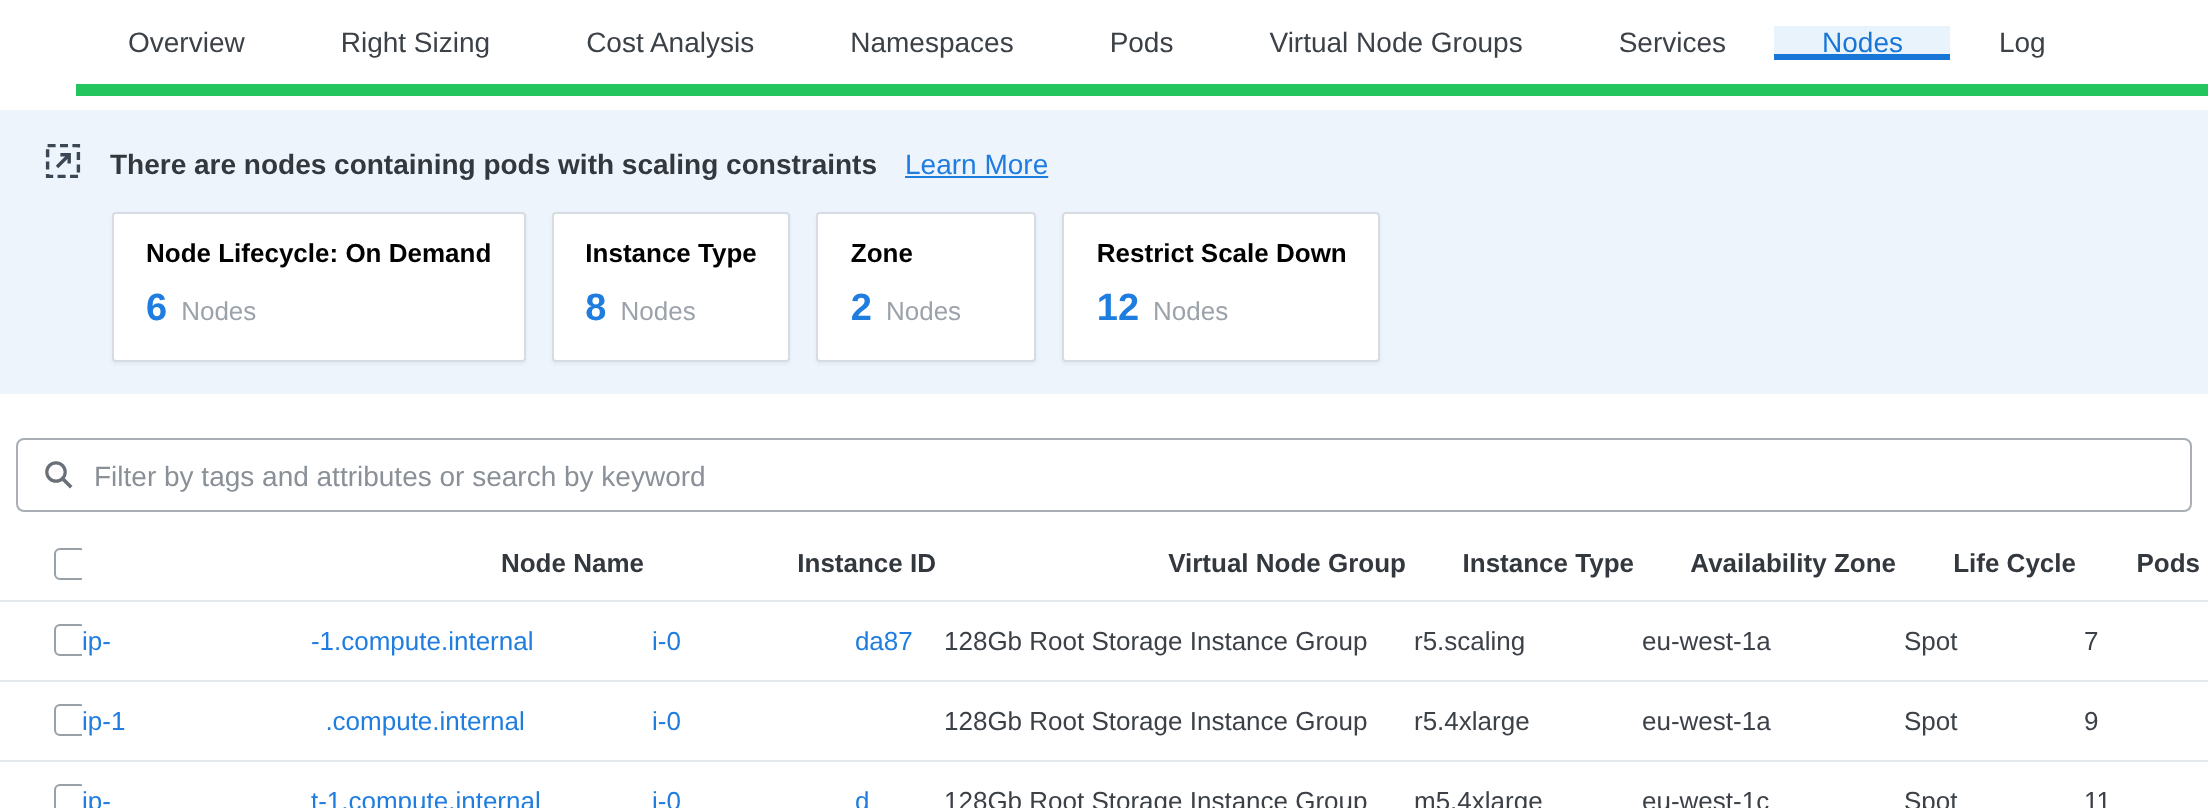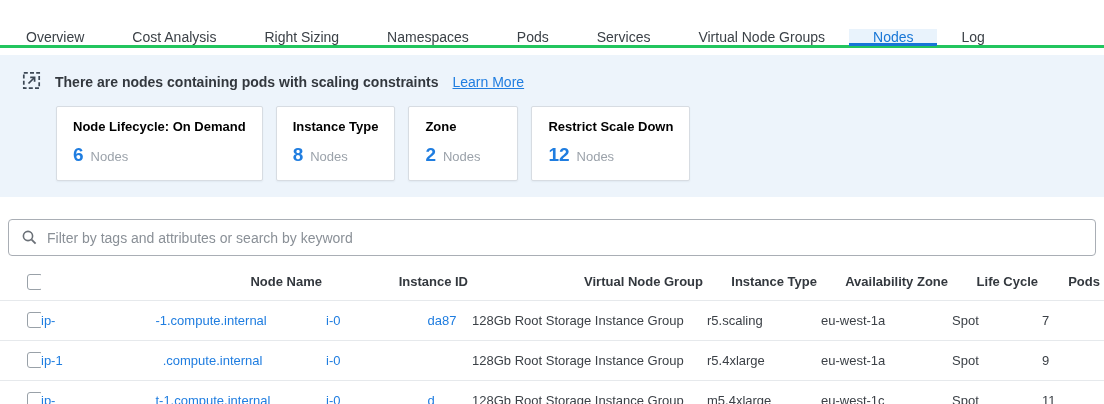--- a/index.html
+++ b/index.html
@@ -1,20 +1,20 @@
 <!DOCTYPE html>
 <html><head>
 <meta charset="utf-8">
 <style>
   * { margin:0; padding:0; box-sizing:border-box; }
   html,body { width:1104px; height:404px; background:#fff; overflow:hidden;
     font-family:"Liberation Sans","DejaVu Sans",sans-serif; color:#353b41; }
 
   
-  .tabbar { display:flex; align-items:flex-end; height:48px; border-bottom:3px solid #22c55e; padding-left:2px; }
+  .tabbar { display:flex; align-items:center; height:48px; border-bottom:6px solid #22c55e; padding-left:2px;margin-left:38px; }
   .tab { display:flex; align-items:center; padding:0 24px; font-size:14px; color:#3b4147;
          cursor:pointer; white-space:nowrap; position:relative; }
   .tab.active { color:#1776d6; background:#e9f3fc; }
   .tab.active::after { content:""; position:absolute; left:0; right:0; bottom:-1px; height:3px; background:#1776d6; }
 
   
   .banner { background:#edf4fb; margin-top:7px; padding:12px 16px 16px 16px; }
   .banner-head { display:flex; align-items:flex-end; gap:14px; padding:4px 0 2px 6px; }
   .banner-icon { width:19px; height:19px; flex:0 0 auto; }
   .banner-msg { font-size:14px; font-weight:700; color:#33383e; }
@@ -48,26 +48,26 @@
               background:#fff; cursor:pointer; vertical-align:middle; }
   .link { color:#1f7de0; cursor:pointer; }
   .redact-gap-name { display:inline-block; width:100px; }
   .redact-gap-id { display:inline-block; width:87px; }
 </style>
 </head>
 <body>
 
 <div class="tabbar">
   <div class="tab">Overview</div>
+  <div class="tab">Right Sizing</div>
   <div class="tab">Cost Analysis</div>
-  <div class="tab">Right Sizing</div>
   <div class="tab">Namespaces</div>
   <div class="tab">Pods</div>
+  <div class="tab">Virtual Node Groups</div>
   <div class="tab">Services</div>
-  <div class="tab">Virtual Node Groups</div>
   <div class="tab active">Nodes</div>
   <div class="tab">Log</div>
 </div>
 
 <div class="banner">
   <div class="banner-head">
     <svg class="banner-icon" viewBox="0 0 19 19">
       <rect x="1.8" y="1.8" width="15.4" height="15.4" fill="none" stroke="#3b4754" stroke-width="1.7" stroke-dasharray="4 2.2"></rect>
       <path d="M6.5 12.5 L12 7" stroke="#3b4754" stroke-width="1.7" fill="none"></path>
       <path d="M8.2 6.4 H12.6 V10.8" stroke="#3b4754" stroke-width="1.7" fill="none"></path>

